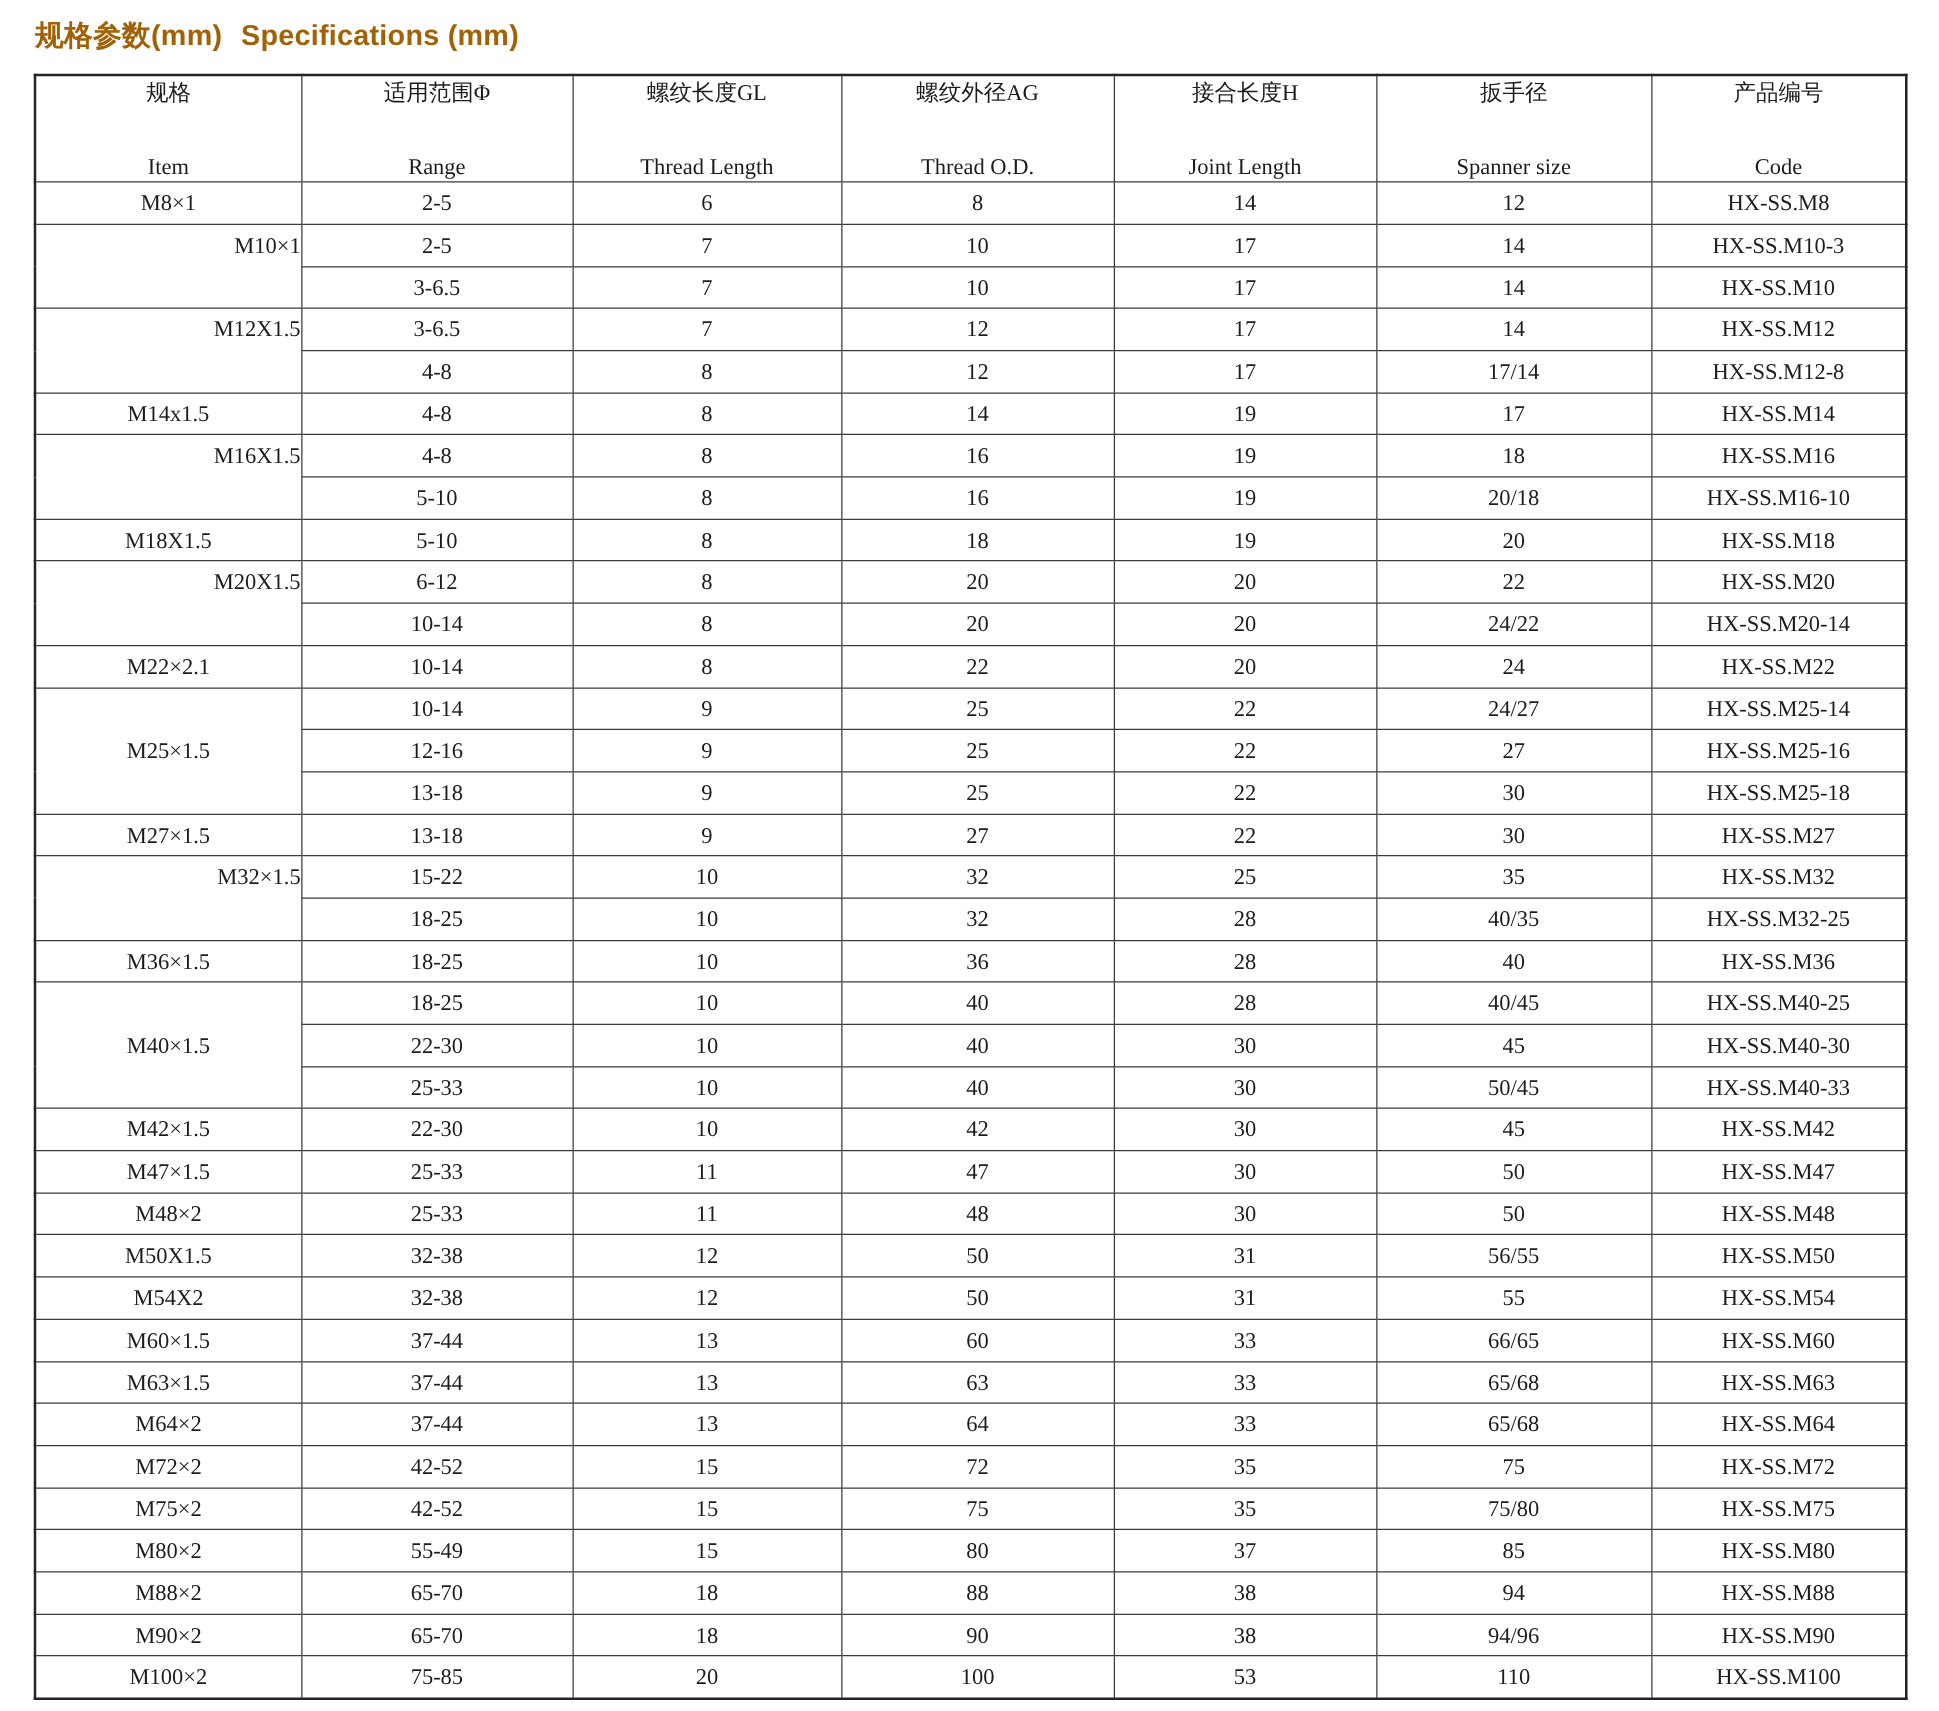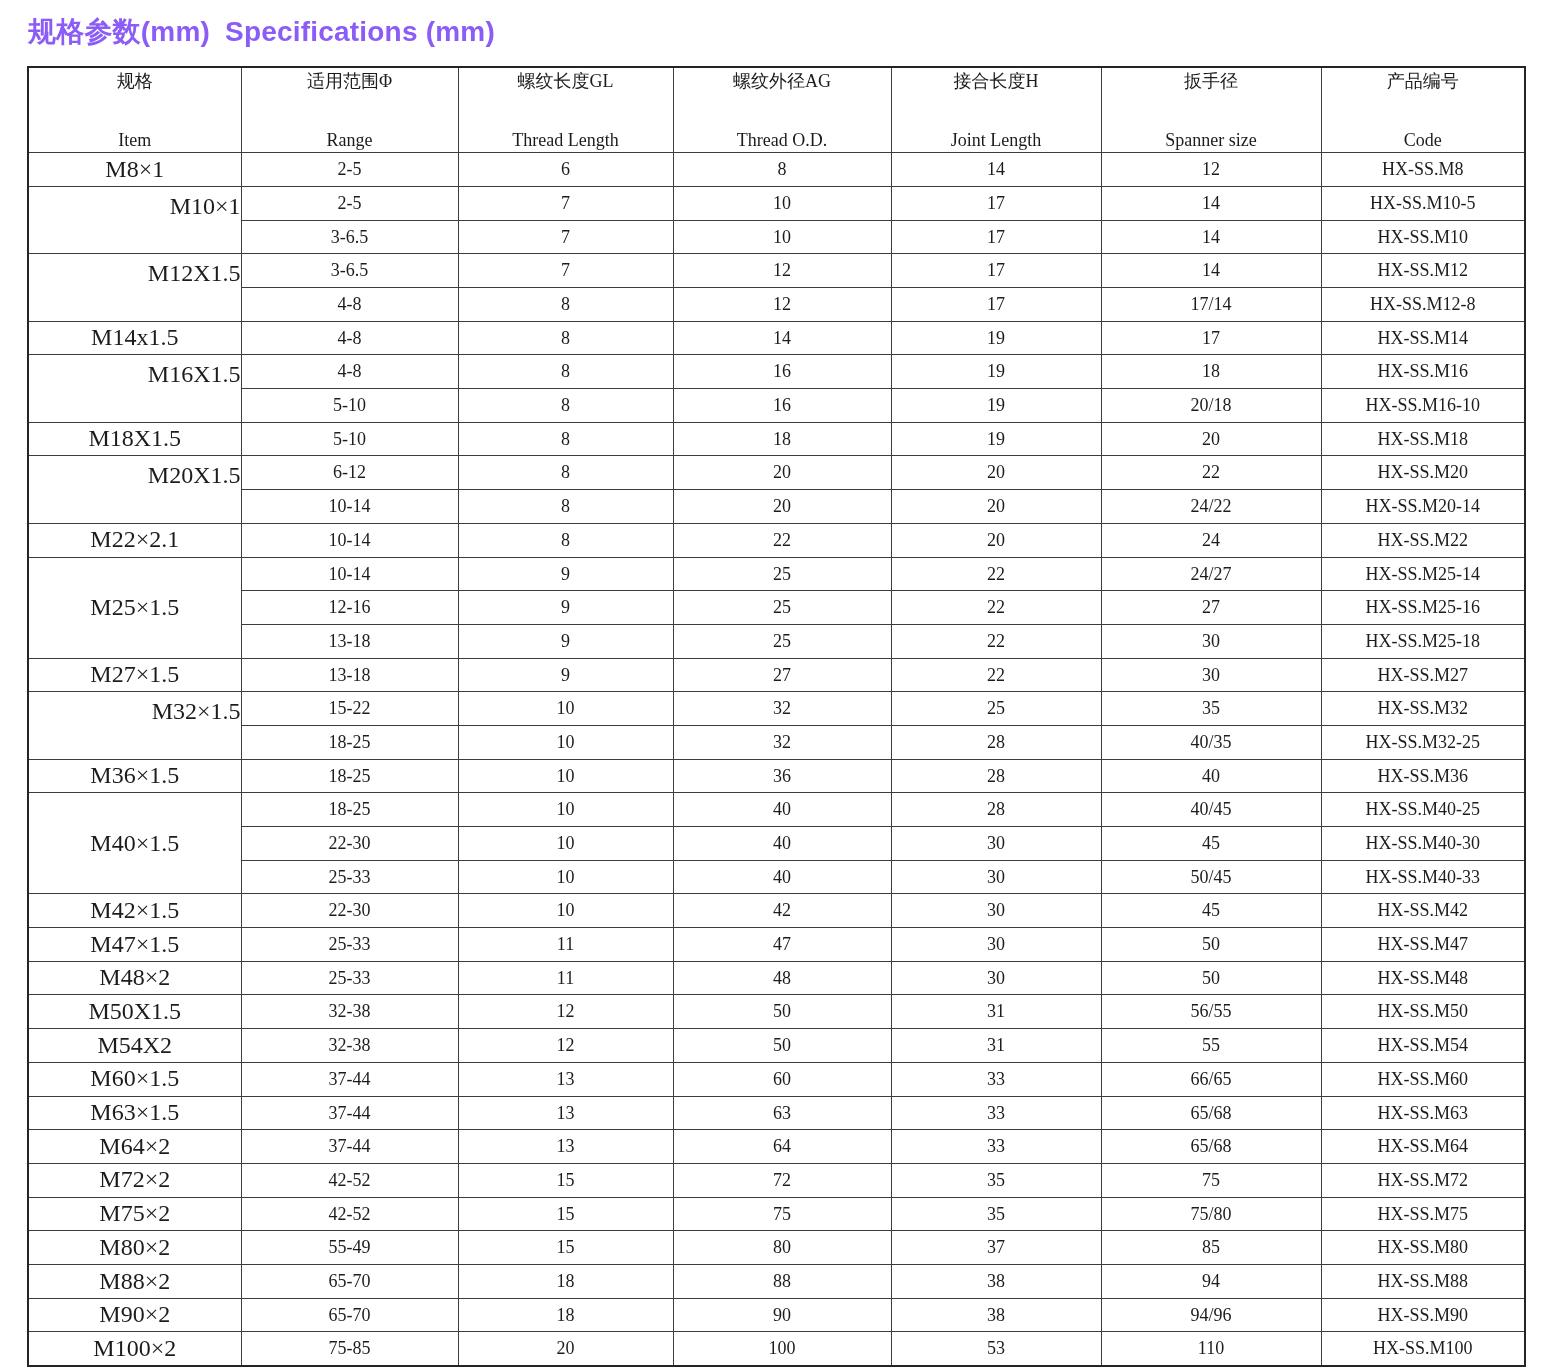--- a/index.html
+++ b/index.html
@@ -5,40 +5,40 @@
   html, body { margin: 0; padding: 0; background: #ffffff; }
   body {
     width: 1551px; height: 1369px;
     font-family: "Liberation Serif", "DejaVu Serif", serif;
     color: #1c1c1c;
     -webkit-font-smoothing: antialiased;
   }
   .page { padding: 13px 27px 0 27px; }
   .title {
     font-family: "Liberation Sans", "DejaVu Sans", sans-serif;
-    font-weight: bold; font-size: 28px; color: #8b5cf6;
+    font-weight: bold; font-size: 23px; color: #a16207;
     margin: 0 0 15px 1px; letter-spacing: 0.2px;
   }
   .title .title-en { margin-left: 15px; }
   table.spec {
     border-collapse: collapse; table-layout: fixed;
     width: 1497px; border: 2px solid #242424;
     background: #fff;
   }
   .spec th, .spec td {
     border: 1px solid #3c3c3c;
     text-align: center; vertical-align: middle;
     padding: 0; overflow: hidden;
     font-size: 18px;
   }
   .spec thead th { height: 64px; font-weight: normal; }
   .spec thead .zh { display: block; line-height: 1.55; font-size: 18px; }
   .spec thead .en { display: block; line-height: 1.3; font-size: 18px; margin-top: 33px; }
   .spec tbody td { height: 32.7px; line-height: 1.15; }
-  .spec td.item-cell { font-size: 24px; }
+  .spec td.item-cell { font-size: 18px; }
   .spec td.item-cell.label-first { vertical-align: top; padding-top: 6px; text-align: right; }
 </style>
 </head>
 <body>
 
 <div class="page">
 
   <h1 class="title"><span class="title-zh">规格参数(mm)</span><span class="title-en">Specifications (mm)</span></h1>
 
   <table class="spec">
@@ -93,21 +93,21 @@
           <td>12</td>
           <td>HX-SS.M8</td>
         </tr>
         <tr>
           <td rowspan="2" class="item-cell label-first">M10×1</td>
           <td>2-5</td>
           <td>7</td>
           <td>10</td>
           <td>17</td>
           <td>14</td>
-          <td>HX-SS.M10-5</td>
+          <td>HX-SS.M10-3</td>
         </tr>
         <tr>
           <td>3-6.5</td>
           <td>7</td>
           <td>10</td>
           <td>17</td>
           <td>14</td>
           <td>HX-SS.M10</td>
         </tr>
         <tr>

